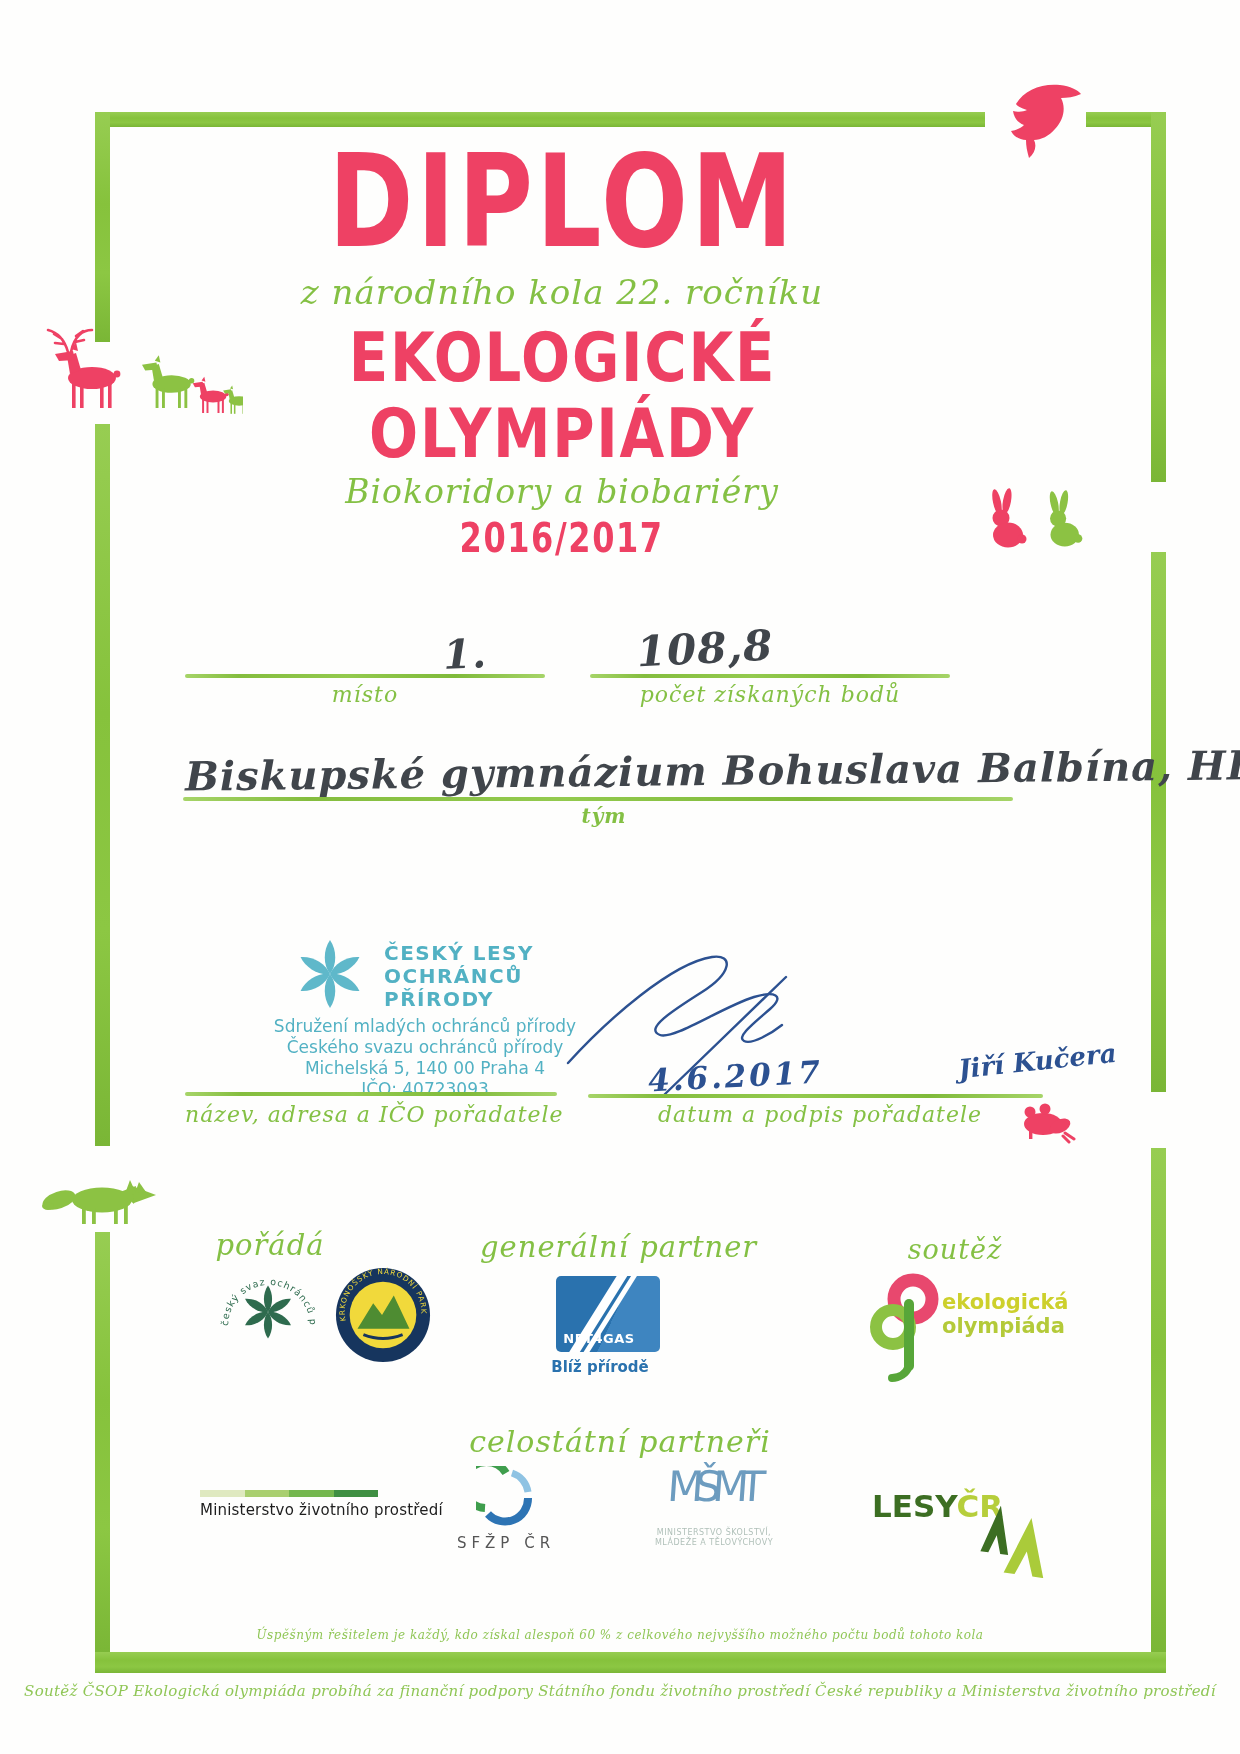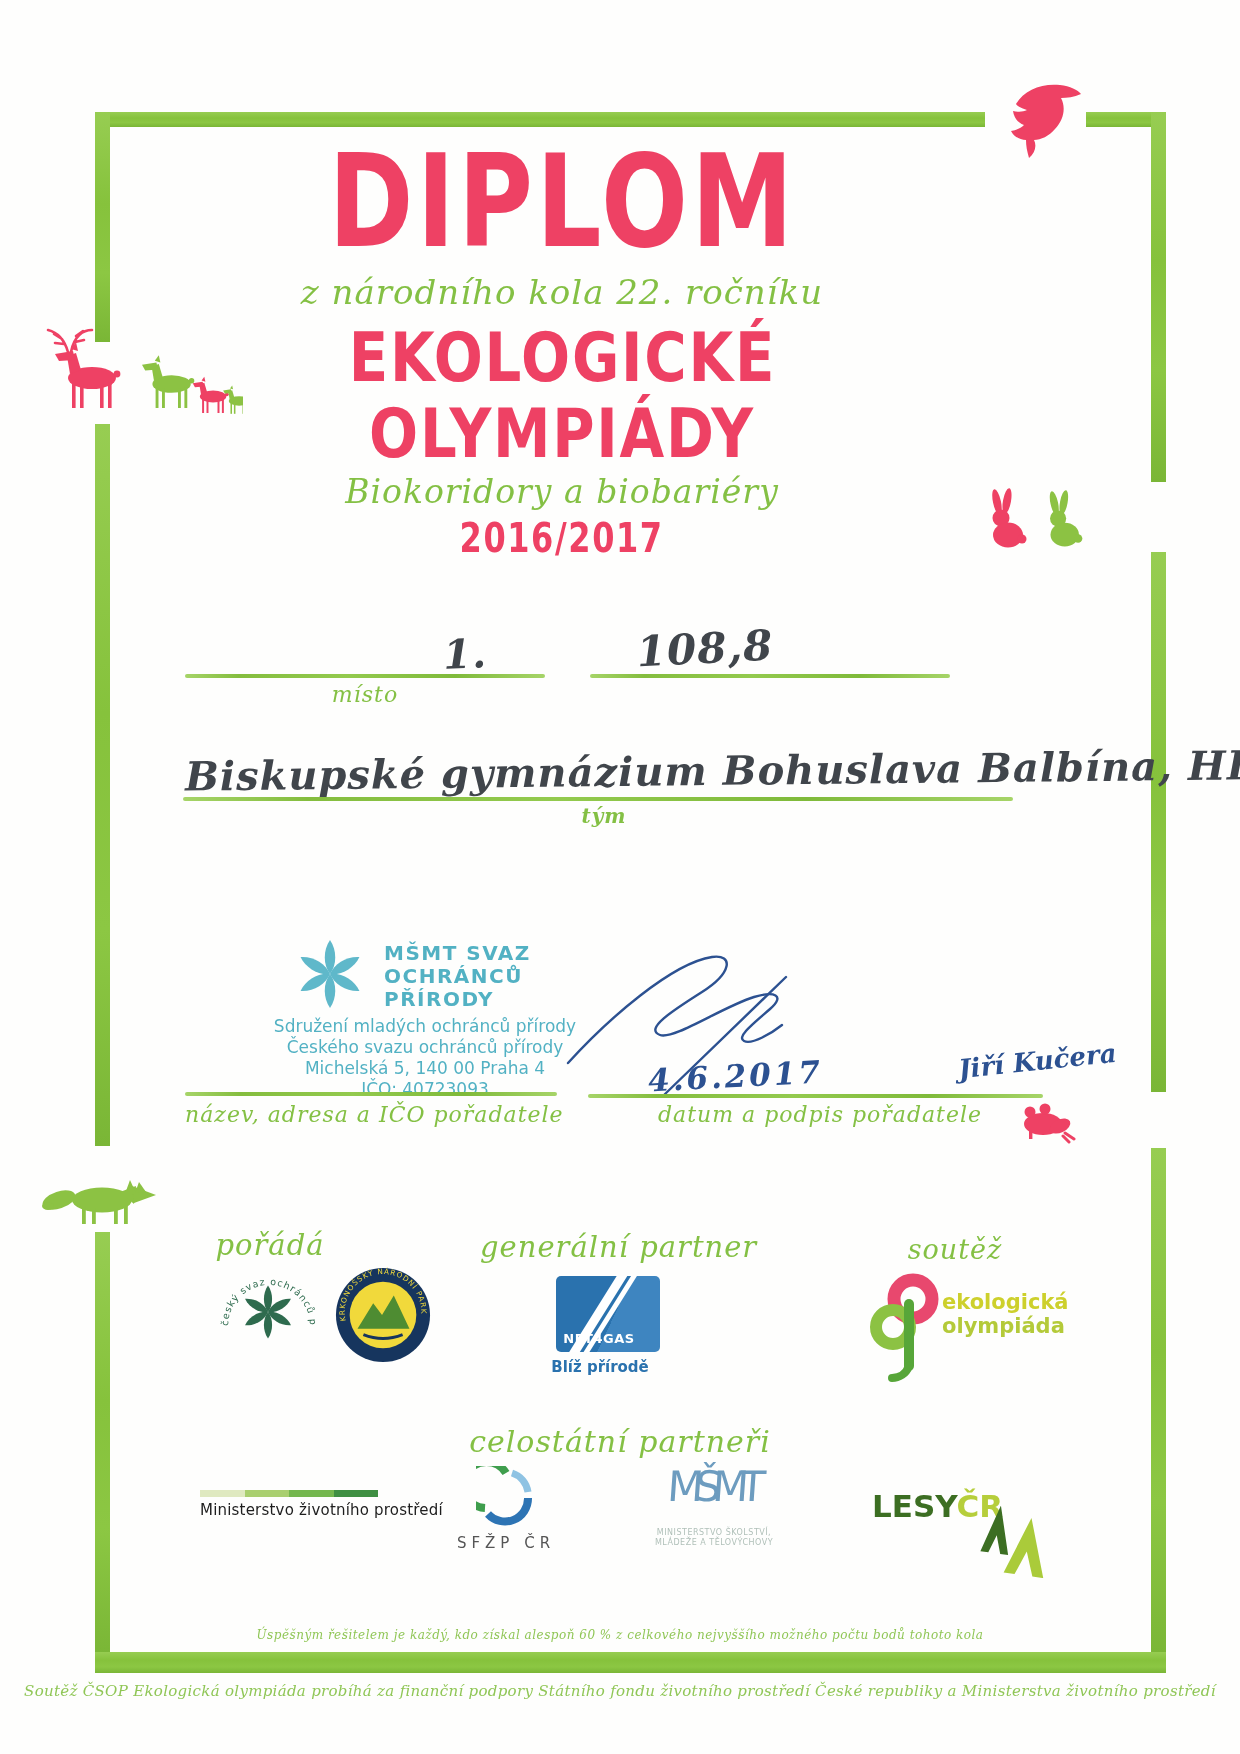--- a/index.html
+++ b/index.html
@@ -115,40 +115,41 @@
   <div class="abs pinkhead ctr" style="left:62px;top:518px;width:1000px;font-size:40px;line-height:1;">
     <span class="condensed" style="letter-spacing:2px;">2016/2017</span>
   </div>
 
   <div class="abs hand ctr nowrap" style="left:285px;top:630px;width:360px;font-size:40px;transform:rotate(-2deg);">1.</div>
   <div class="abs gline" style="left:185px;top:674px;width:360px;"></div>
   <div class="abs script ctr" style="left:185px;top:682px;width:360px;font-size:22px;">místo</div>
 
   <div class="abs hand ctr nowrap" style="left:555px;top:624px;width:300px;font-size:42px;transform:rotate(-3deg);">108,8</div>
   <div class="abs gline" style="left:590px;top:674px;width:360px;"></div>
+  <div class="abs script ctr" style="left:590px;top:682px;width:360px;font-size:22px;">počet získaných bodů</div>
 
   <div class="abs hand ctr nowrap" style="left:185px;top:748px;width:860px;font-size:40px;transform:rotate(-0.6deg);">Biskupské gymnázium Bohuslava Balbína, HK</div>
   <div class="abs gline" style="left:183px;top:797px;width:830px;"></div>
   <div class="abs script ctr" style="left:189px;top:804px;width:830px;font-size:20px;font-weight:bold;">tým</div>
 
   <svg class="abs stamped" style="left:286px;top:928px;" width="88" height="88" viewBox="0 0 88 88">
     <defs>
         <path id="petal" d="M0,0 C7,-9 7,-24 0,-34 C-7,-24 -7,-9 0,0"></path>
       </defs>
     <g fill="#4aafc4">
       <use href="#petal" transform="translate(44,46)"></use>
       <use href="#petal" transform="translate(44,46) rotate(60)"></use>
       <use href="#petal" transform="translate(44,46) rotate(120)"></use>
       <use href="#petal" transform="translate(44,46) rotate(180)"></use>
       <use href="#petal" transform="translate(44,46) rotate(240)"></use>
       <use href="#petal" transform="translate(44,46) rotate(300)"></use>
     </g>
   </svg>
   <div class="abs teal stamped" style="left:384px;top:942px;font-size:20px;font-weight:700;letter-spacing:1.5px;line-height:23px;font-family:'DejaVu Sans',sans-serif;">
-    <div>MŠMT SVAZ</div>
+    <div>ČESKÝ LESY</div>
     <div>OCHRÁNCŮ</div>
     <div>PŘÍRODY</div>
   </div>
   <div class="abs teal ctr stamped" style="left:230px;top:1016px;width:390px;font-size:17px;line-height:21px;font-family:'DejaVu Sans',sans-serif;">
     <div>Sdružení mladých ochránců přírody</div>
     <div>Českého svazu ochránců přírody</div>
     <div>Michelská 5, 140 00 Praha 4</div>
     <div>IČO: 40723093</div>
   </div>
   <div class="abs gline" style="left:185px;top:1092px;width:372px;"></div>

